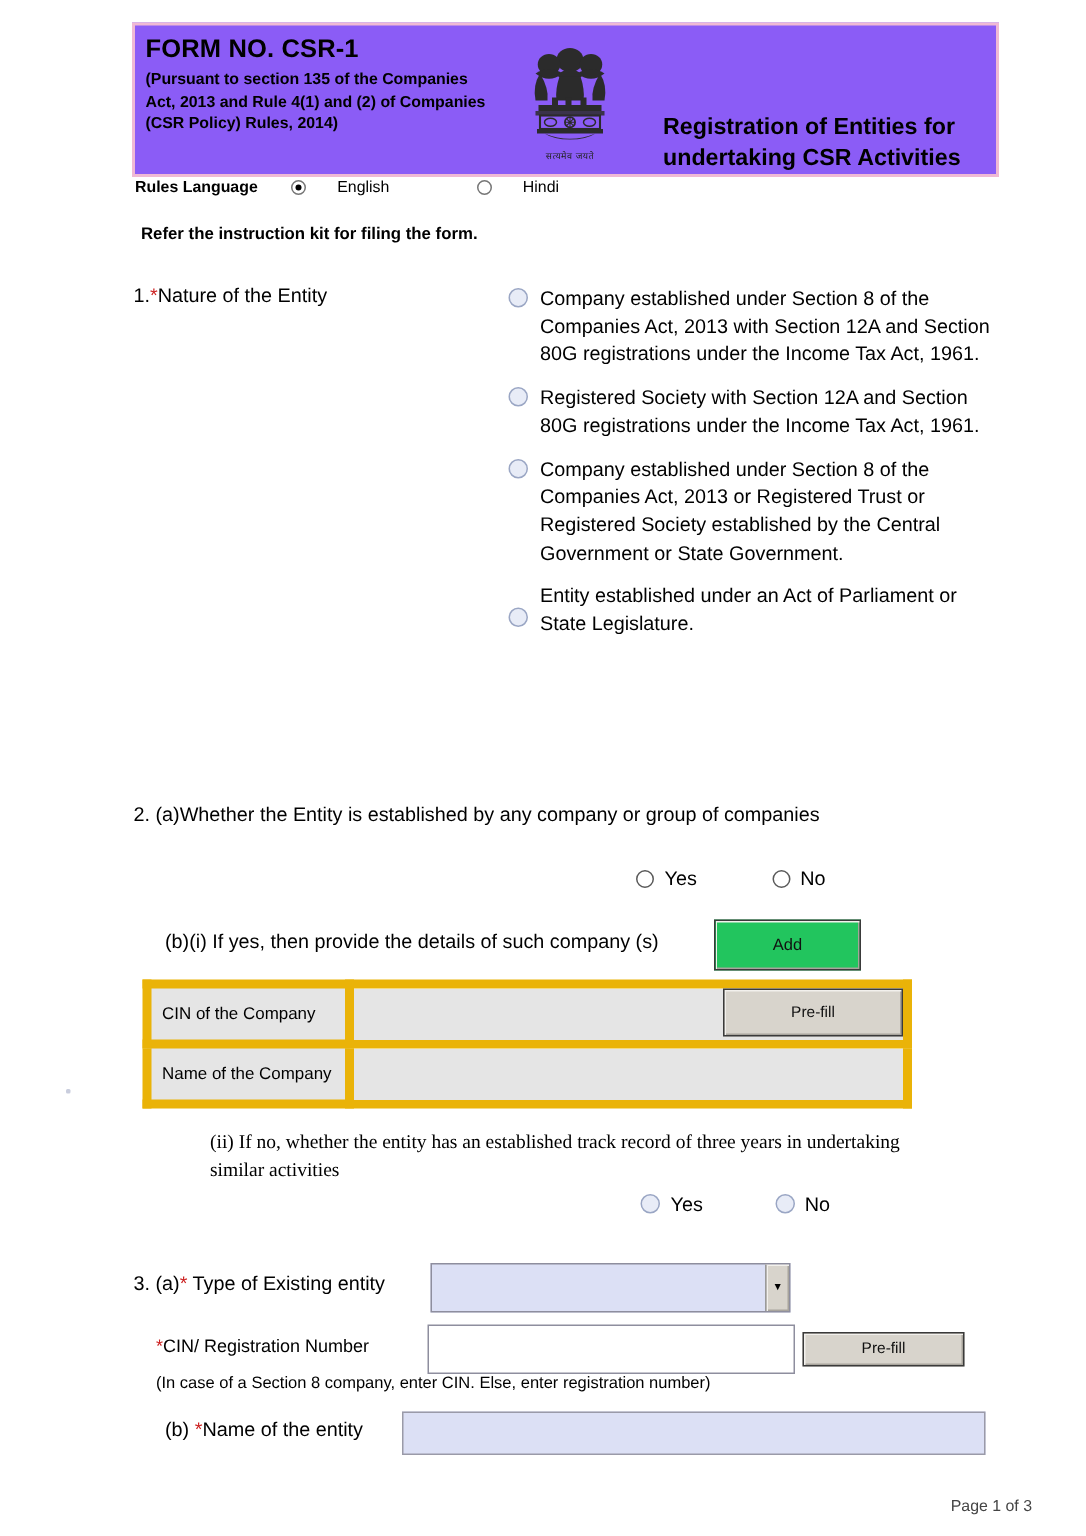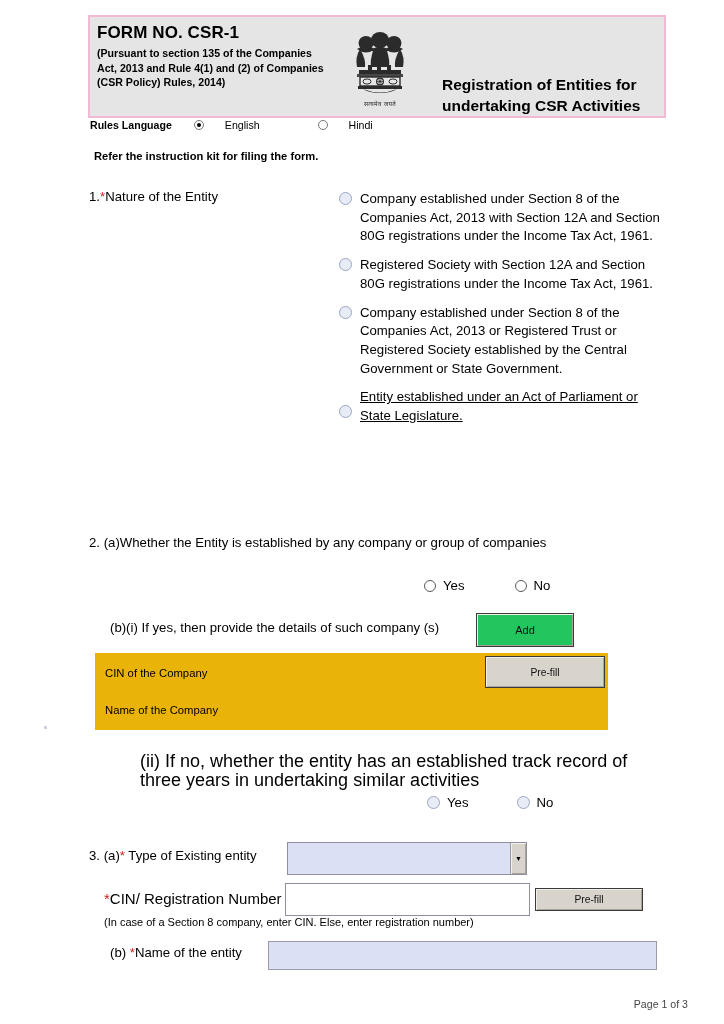--- a/index.html
+++ b/index.html
@@ -27,21 +27,21 @@
   .header-box {
     position: absolute;
     left: 88px;
     top: 15px;
     width: 578px;
     height: 103px;
     border: 2px solid #f0b9d4;
     box-sizing: border-box;
     display: flex;
     align-items: stretch;
-    background: #e5e5e5;
+    background: #8b5cf6;
   }
   .header-left {
     width: 240px;
     padding: 5px 0 0 7px;
     box-sizing: border-box;
   }
   .form-no {
     font-size: 17px;
     font-weight: bold;
     letter-spacing: 0.1px;
@@ -176,21 +176,21 @@
     display: flex;
     align-items: flex-start;
     margin-bottom: 10px;
   }
   .opt-row .radio-blue { margin-top: 2px; }
   .opt-text {
     margin-left: 8px;
     font-size: 13.2px;
     line-height: 18.7px;
   }
-  .opt-row.last { align-items: center; text-decoration: underline; }
+  .opt-row.last { align-items: center; }
   .opt-row.last .radio-blue { margin-top: 9px; }
 
   
   .q2a {
     position: absolute;
     left: 89px;
     top: 535px;
     font-size: 13.2px;
   }
   .q2a-choices {
@@ -233,26 +233,26 @@
   
   .cin-table {
     position: absolute;
     left: 95px;
     top: 653px;
     width: 513px;
     border-collapse: collapse;
     table-layout: fixed;
   }
   .cin-table td {
-    border: 3px solid #eab308;
+    border: 6px solid #eab308;
     height: 34px;
     padding: 0 7px;
     font-size: 11.3px;
     vertical-align: middle;
-    background: #eab308;
+    background: #e5e5e5;
   }
   .cin-table td.label-cell { width: 115px; }
   .cin-table td.value-cell { padding: 0; position: relative; }
   .cell-input {
     width: 100%;
     height: 32px;
     border: none;
     outline: none;
     background: transparent;
     font-family: "Liberation Sans", sans-serif;
@@ -277,22 +277,23 @@
     box-sizing: border-box;
     cursor: pointer;
   }
 
   
   .q2bii {
     position: absolute;
     left: 140px;
     top: 752px;
     width: 490px;
-    font-size: 18px;
+    font-size: 13px;
     line-height: 18.5px;
+    font-family: Liberation Serif, serif;
   }
   .q2bii-choices {
     position: absolute;
     left: 427px;
     top: 795px;
     display: flex;
     align-items: center;
     font-size: 13.2px;
   }
   .q2bii-choices .choice { display: flex; align-items: center; }
@@ -337,21 +338,21 @@
     justify-content: center;
     font-size: 7px;
     line-height: 1;
     color: #000;
   }
 
   .q3-cin-label {
     position: absolute;
     left: 104px;
     top: 890px;
-    font-size: 15px;
+    font-size: 12px;
     text-align: right;
   }
   .q3-cin-input {
     position: absolute;
     left: 285px;
     top: 883px;
     width: 245px;
     height: 33px;
     border: 1px solid #8e8e9e;
     background: #ffffff;

